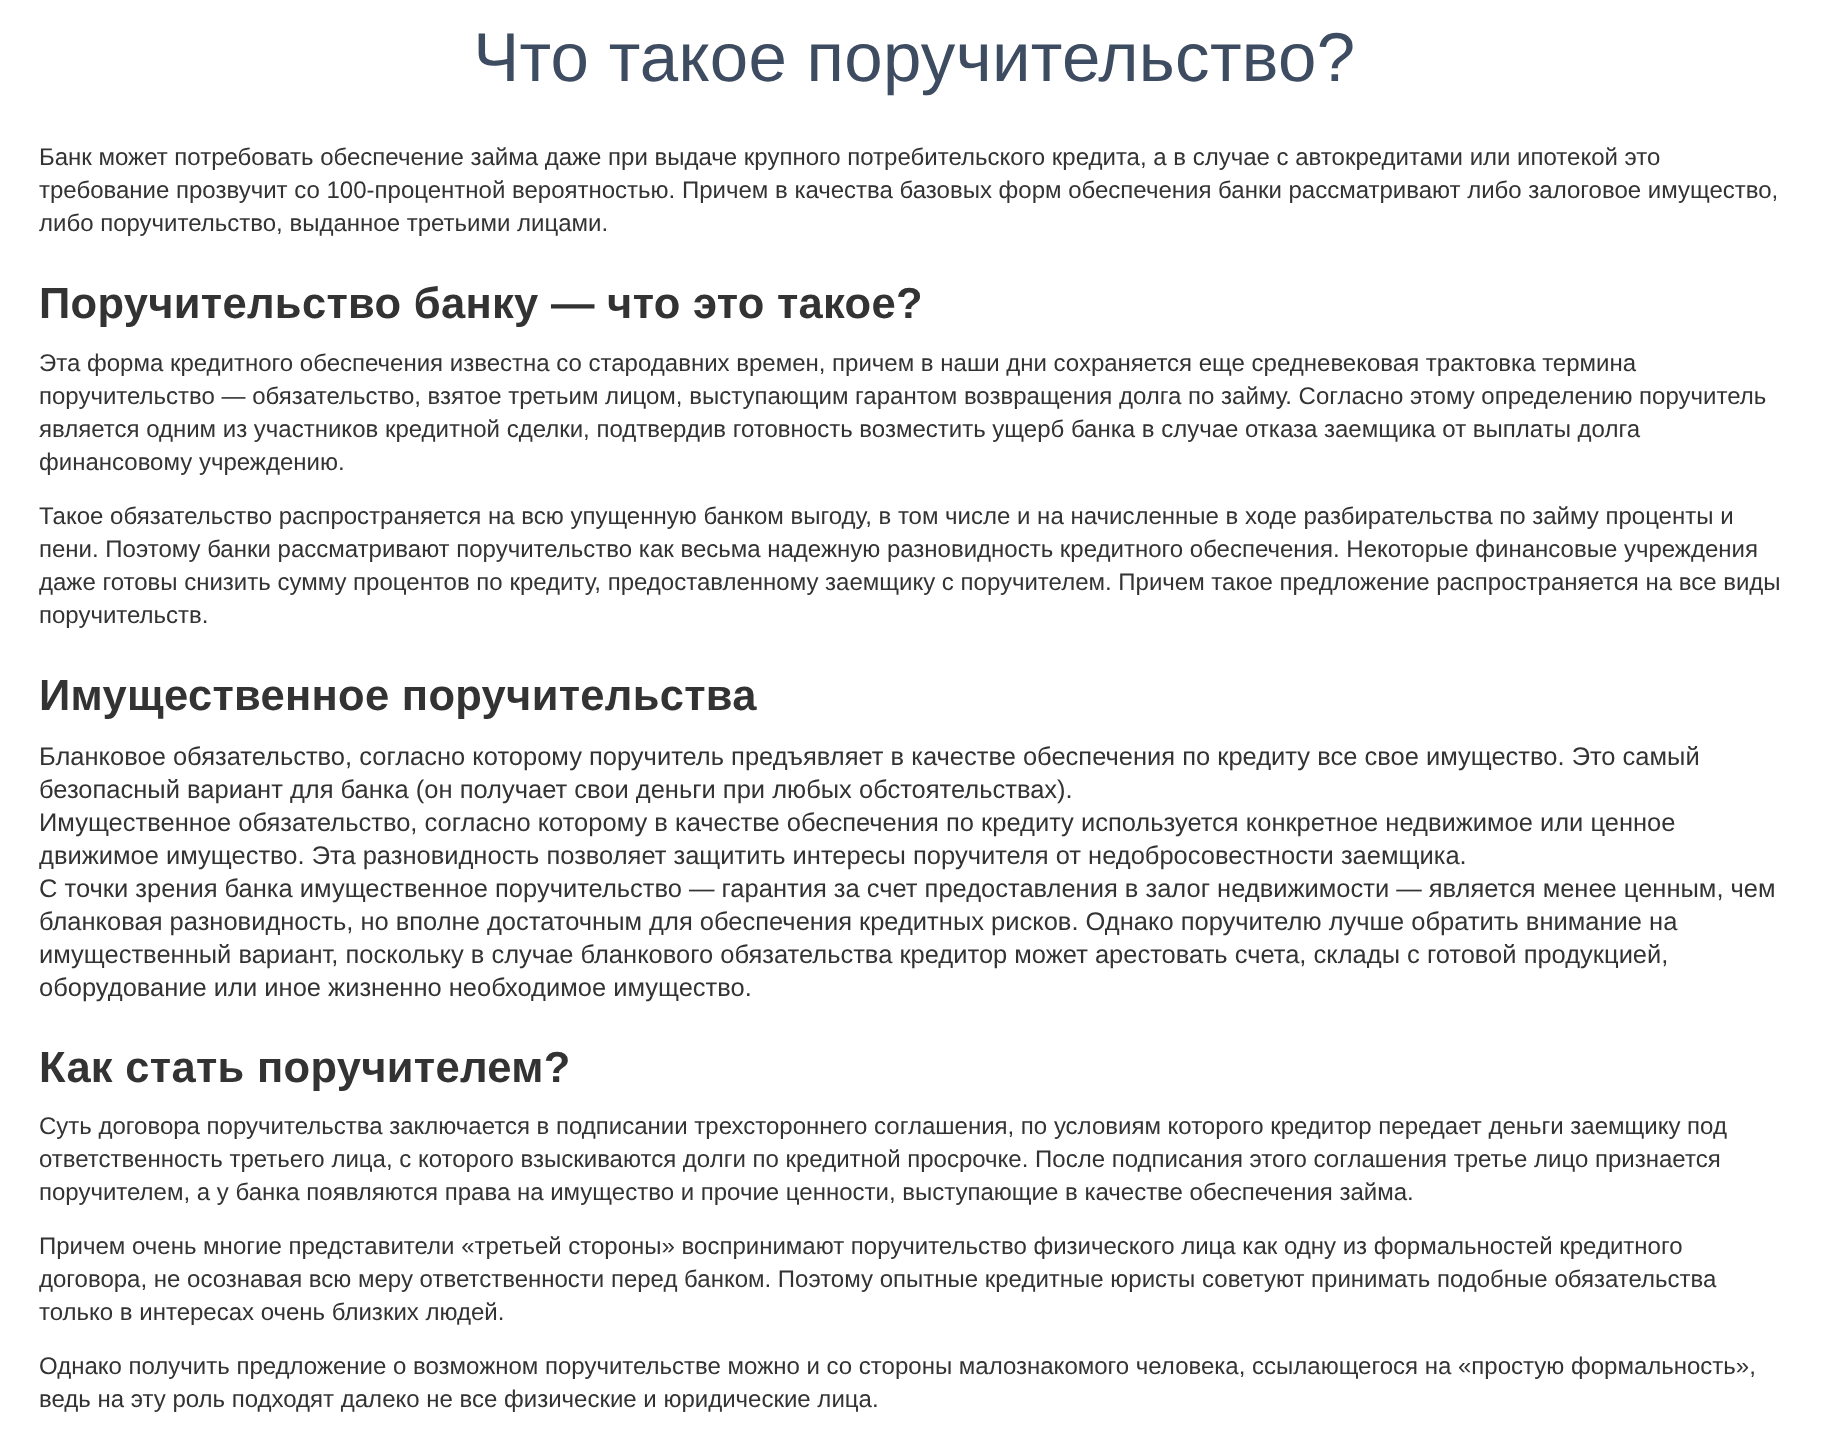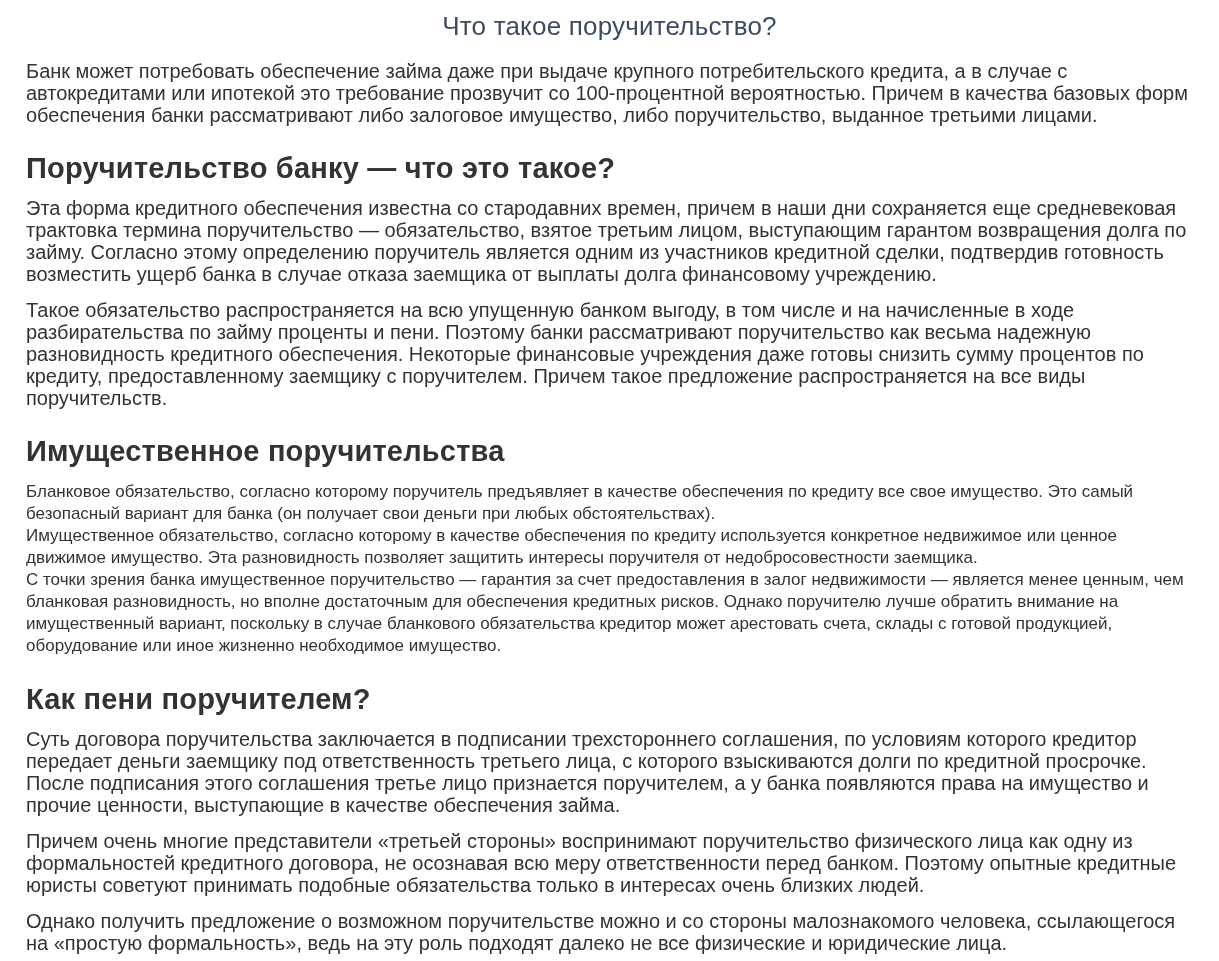--- a/index.html
+++ b/index.html
@@ -13,39 +13,39 @@
     box-sizing: border-box;
     font-family: "Liberation Sans", "DejaVu Sans", sans-serif;
     color: #333333;
     -webkit-font-smoothing: antialiased;
   }
   .article {
     box-sizing: border-box;
     padding: 6px 26px 18px 26px;
   }
   h1.page-title {
-    margin: 6px 0 18px 0;
+    margin: 6px 0 30px 0;
     text-align: center;
-    font-size: 26px;
+    font-size: 46px;
     line-height: 1.15;
     font-weight: 400;
     color: #3e4c61;
     letter-spacing: 0.2px;
   }
   h2.section-heading {
     margin: 26px 0 12px 0;
     font-size: 29px;
     line-height: 1.15;
     font-weight: 700;
     color: #333333;
     letter-spacing: 0.2px;
   }
   p.body-text {
     margin: 0 0 14px 0;
-    font-size: 20px;
+    font-size: 16px;
     line-height: 22px;
     color: #333333;
   }
   ul.tight-list {
     list-style: none;
     margin: 0 0 14px 0;
     padding: 0;
   }
   ul.tight-list li {
     font-size: 17px;
@@ -71,19 +71,19 @@
   <section>
     <h2 class="section-heading">Имущественное поручительства</h2>
     <ul class="tight-list">
       <li>Бланковое обязательство, согласно которому поручитель предъявляет в качестве обеспечения по кредиту все свое имущество. Это самый безопасный вариант для банка (он получает свои деньги при любых обстоятельствах).</li>
       <li>Имущественное обязательство, согласно которому в качестве обеспечения по кредиту используется конкретное недвижимое или ценное движимое имущество. Эта разновидность позволяет защитить интересы поручителя от недобросовестности заемщика.</li>
       <li>С точки зрения банка имущественное поручительство — гарантия за счет предоставления в залог недвижимости — является менее ценным, чем бланковая разновидность, но вполне достаточным для обеспечения кредитных рисков. Однако поручителю лучше обратить внимание на имущественный вариант, поскольку в случае бланкового обязательства кредитор может арестовать счета, склады с готовой продукцией, оборудование или иное жизненно необходимое имущество.</li>
     </ul>
   </section>
 
   <section>
-    <h2 class="section-heading">Как пени поручителем?</h2>
+    <h2 class="section-heading">Как стать поручителем?</h2>
     <p class="body-text">Суть договора поручительства заключается в подписании трехстороннего соглашения, по условиям которого кредитор передает деньги заемщику под ответственность третьего лица, с которого взыскиваются долги по кредитной просрочке. После подписания этого соглашения третье лицо признается поручителем, а у банка появляются права на имущество и прочие ценности, выступающие в качестве обеспечения займа.</p>
     <p class="body-text">Причем очень многие представители «третьей стороны» воспринимают поручительство физического лица как одну из формальностей кредитного договора, не осознавая всю меру ответственности перед банком. Поэтому опытные кредитные юристы советуют принимать подобные обязательства только в интересах очень близких людей.</p>
     <p class="body-text">Однако получить предложение о возможном поручительстве можно и со стороны малознакомого человека, ссылающегося на «простую формальность», ведь на эту роль подходят далеко не все физические и юридические лица.</p>
   </section>
 
 </main>
 
 </body></html>

